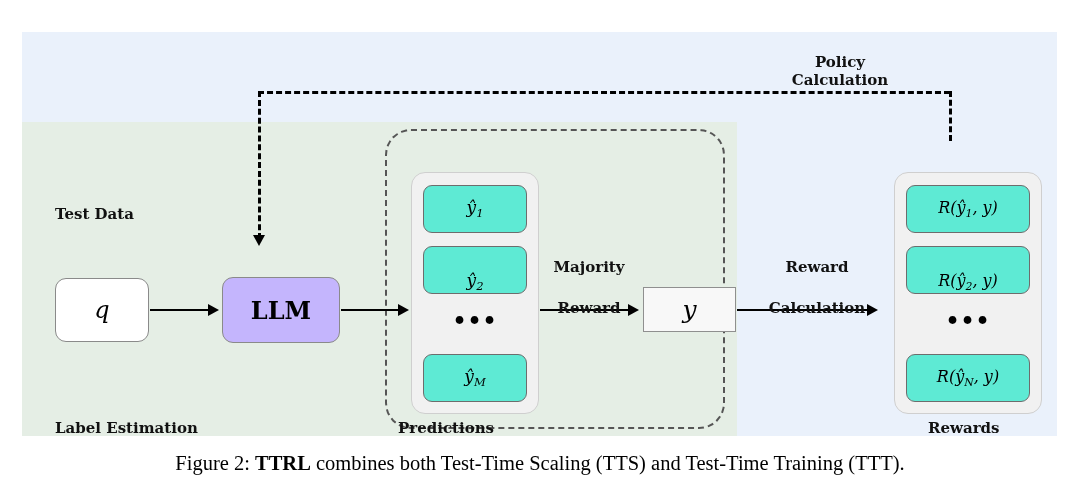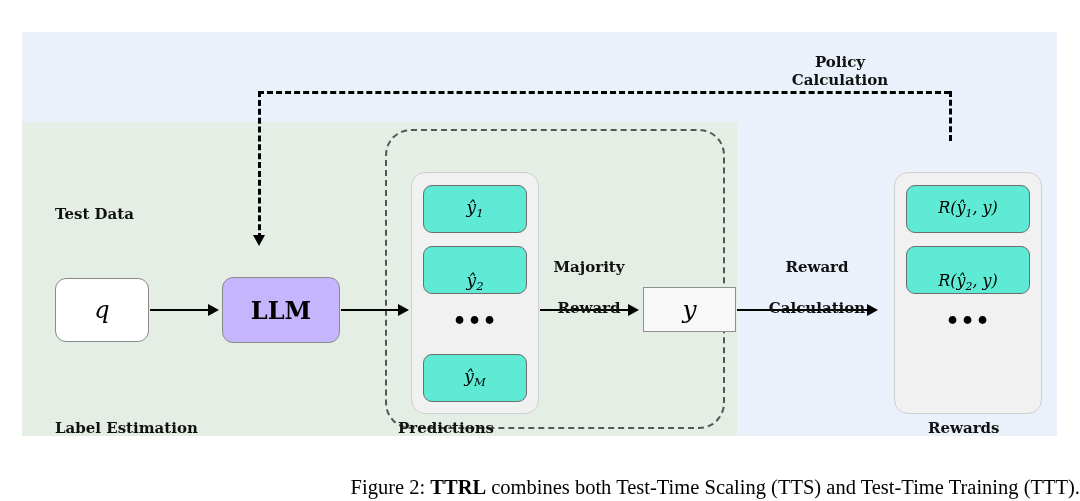--- a/index.html
+++ b/index.html
@@ -213,23 +213,23 @@
     box-sizing: border-box;
     border: 2px dashed #555555;
     border-radius: 26px;
     background: transparent;
   }
 
   
   #caption {
     position: absolute;
     left: 0;
-    top: 476px;
+    top: 452px;
     width: 1080px;
-    text-align: right;
+    text-align: center;
     font-family: "Liberation Serif", "DejaVu Serif", serif;
     font-size: 20.5px;
     color: #000;
   }
   #caption .bold { font-weight: bold; }
 
   sub { font-size: 0.68em; }
 </style>
 </head>
 <body>
@@ -300,20 +300,23 @@
   </div>
 
   <div class="column-container" id="rewards-container">
     <div class="item-box small item-1">
       <span class="mathlabel">R(ŷ<sub>1</sub>, y)</span>
     </div>
     <div class="item-box small item-2">
       <span class="mathlabel">R(ŷ<sub>2</sub>, y)</span>
     </div>
     <div class="ellipsis-dots">•••</div>
+    <div class="item-box small item-last">
+      <span class="mathlabel">R(ŷ<sub>N</sub>, y)</span>
+    </div>
   </div>
   <div class="blk-label" style="left:906px; top:388px;">Rewards</div>
 
   <div class="blk-label" style="left:33px; top:388px;">Label Estimation</div>
 
 </div>
 
 <div id="caption">
   <span>Figure 2: </span><span class="bold">TTRL</span><span> combines both Test-Time Scaling (TTS) and Test-Time Training (TTT).</span>
 </div>

